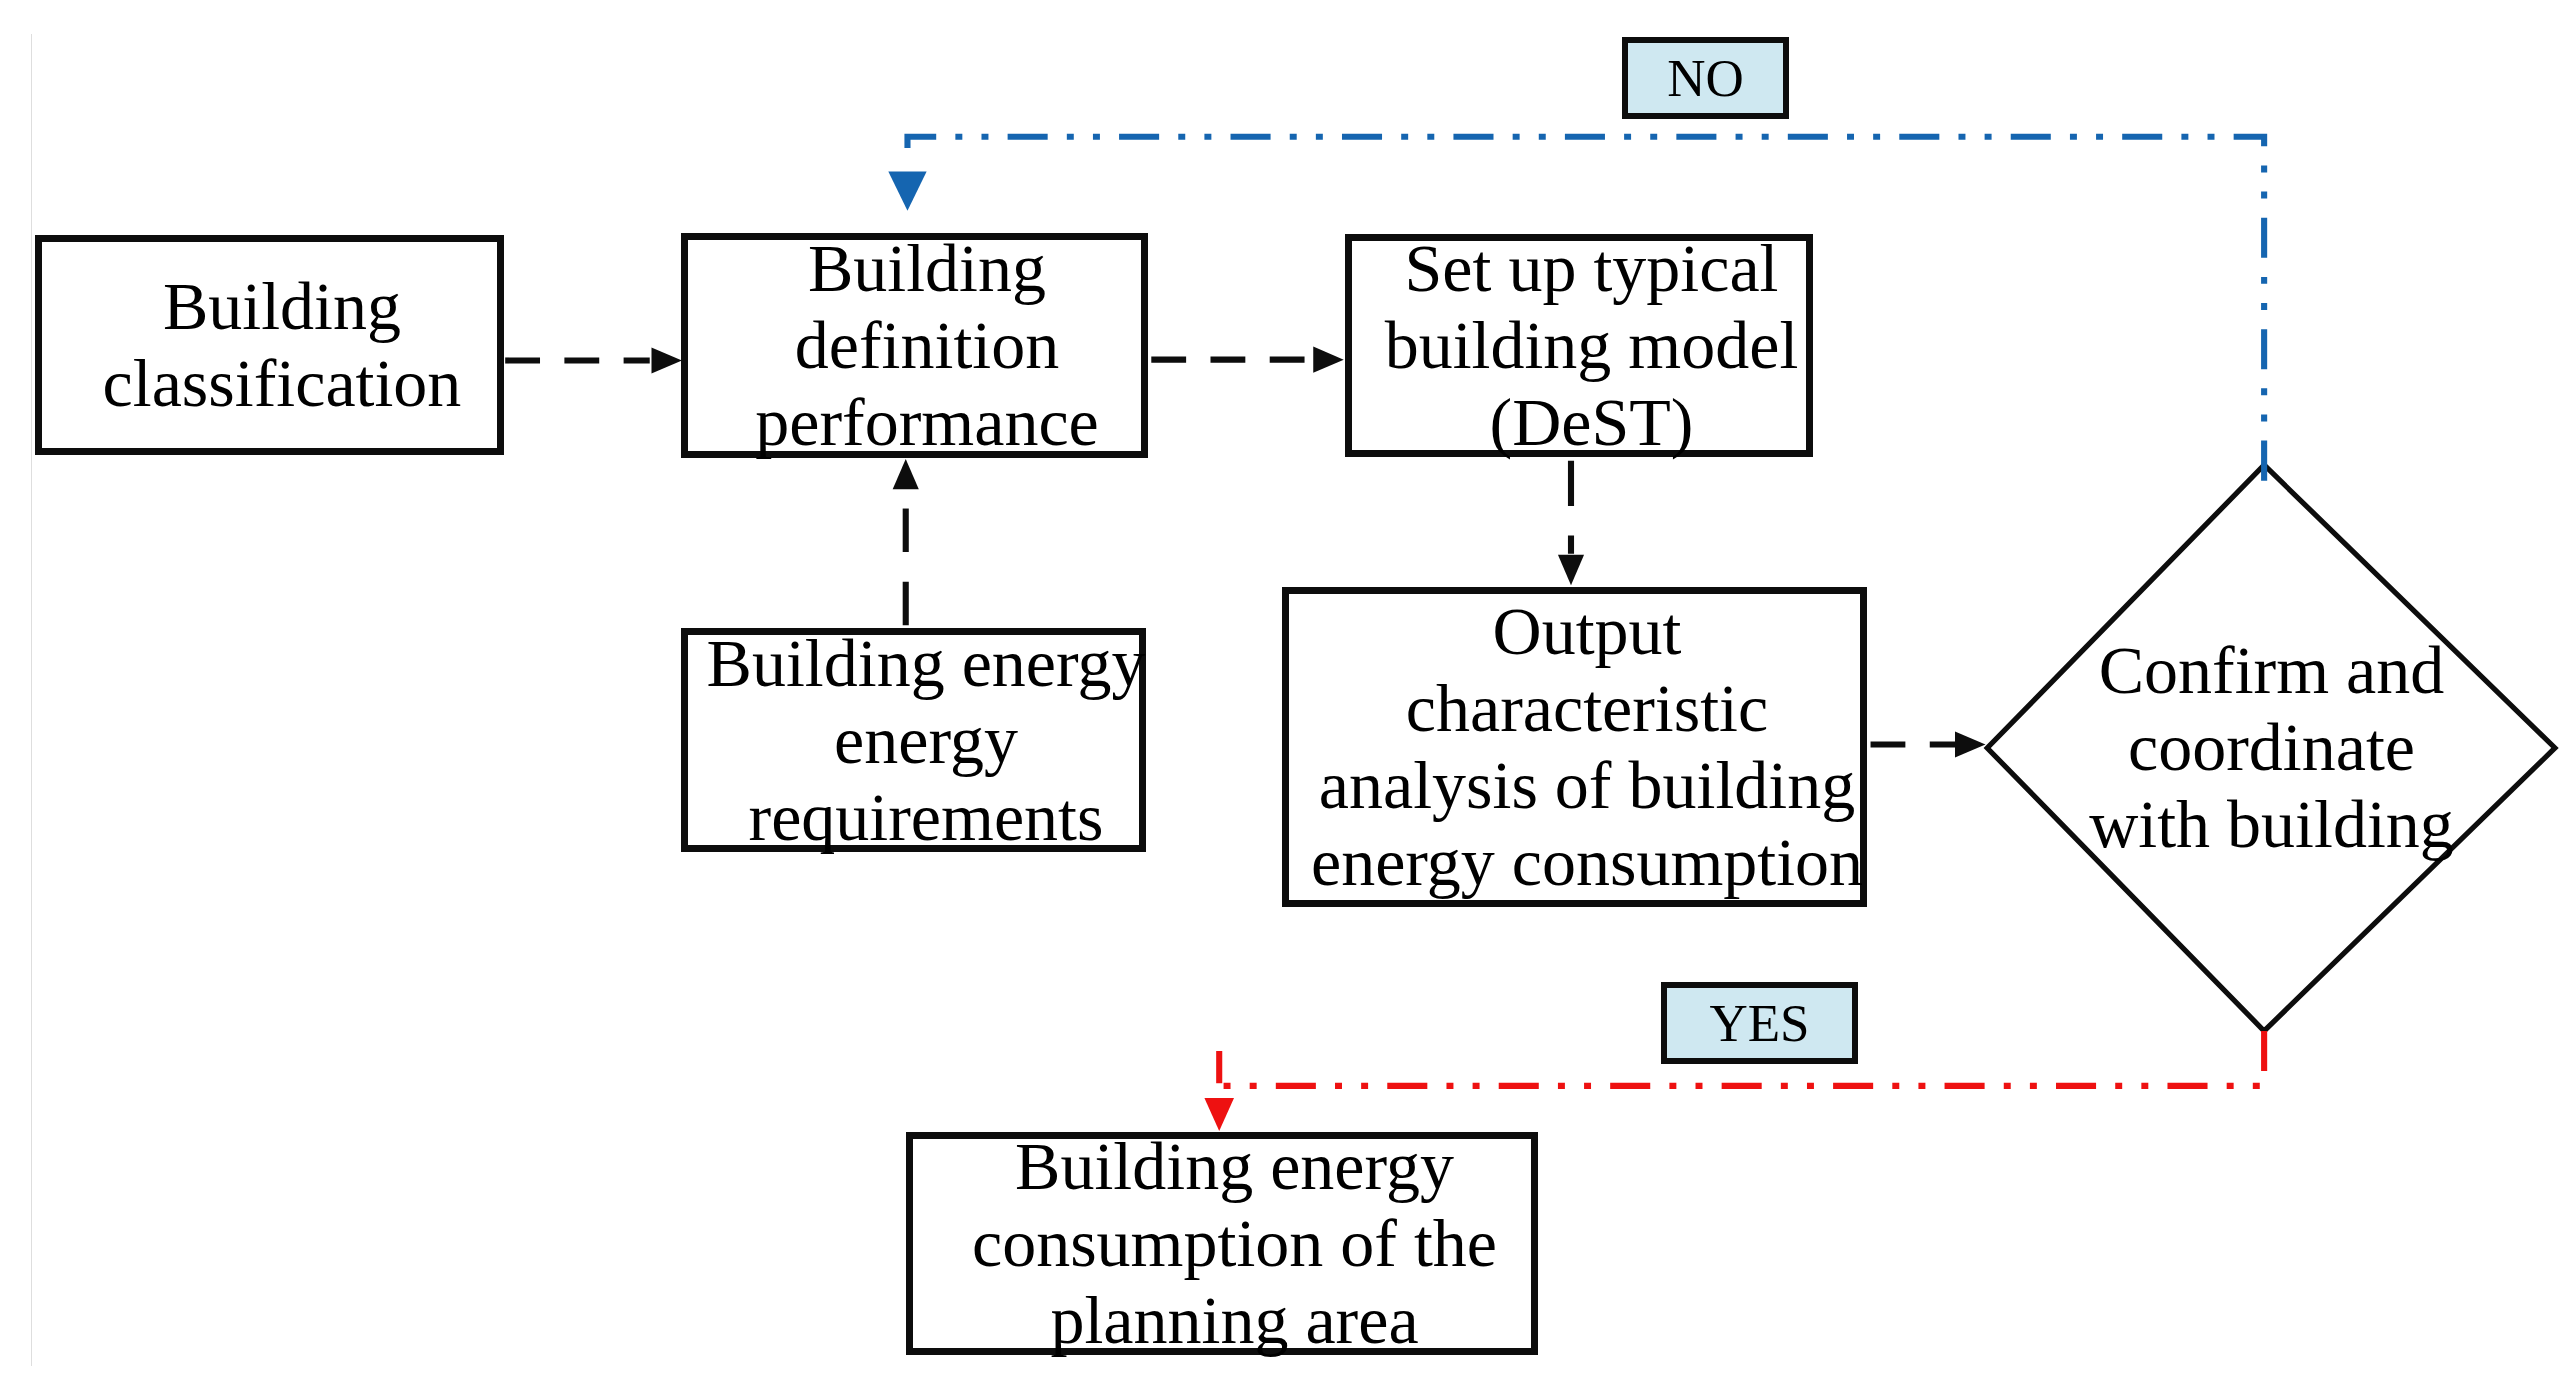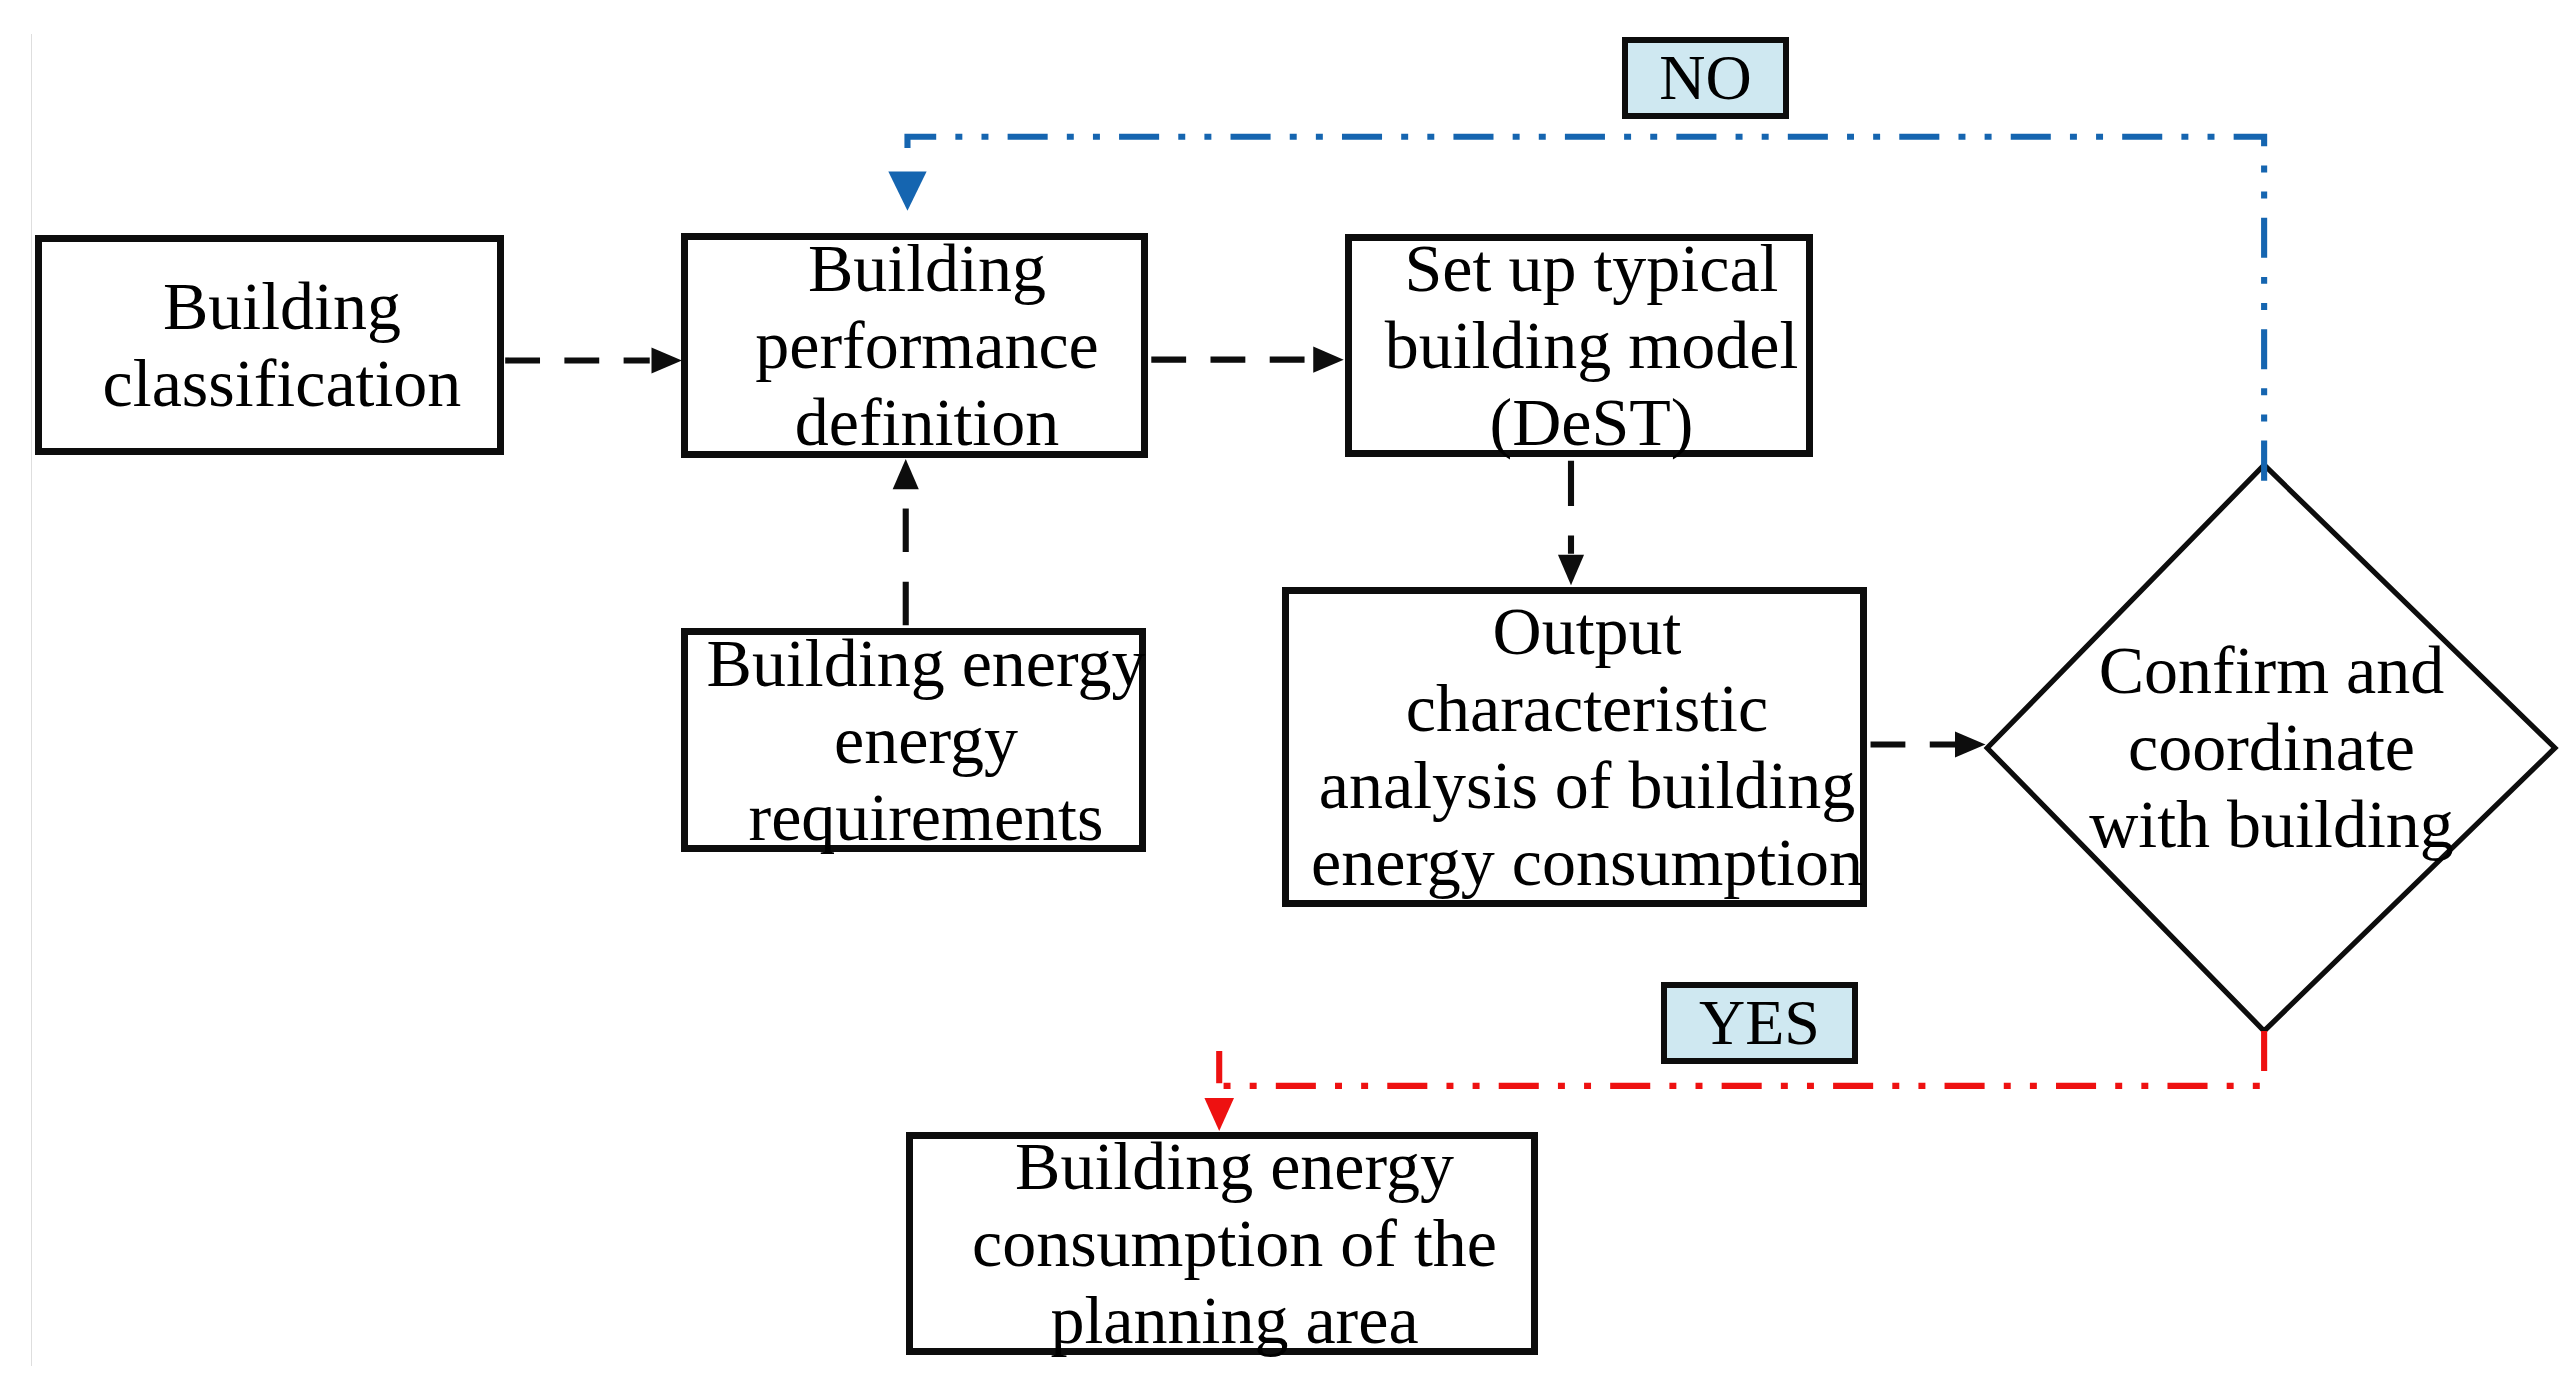--- a/index.html
+++ b/index.html
@@ -19,21 +19,21 @@
     position: absolute; box-sizing: border-box;
     border: 7px solid var(--c-ink, #0d0d0d); background: #ffffff;
     display: flex; flex-direction: column; align-items: center; justify-content: center;
     text-align: center; font-size: 68px; line-height: 77px; white-space: nowrap; padding-left: 25px;
   }
   .node span { display: block; }
   .tag {
     position: absolute; box-sizing: border-box;
     border: 6.1px solid var(--c-ink, #0d0d0d); background: var(--c-fill, #cfe8f1);
     display: flex; align-items: center; justify-content: center;
-    font-size: 64px; line-height: 1;
+    font-size: 53px; line-height: 1;
   }
   .diamond-text {
     position: absolute; left: 2006px; top: 631px; width: 531px; height: 233px;
     display: flex; flex-direction: column; align-items: center; justify-content: center;
     text-align: center; font-size: 68px; line-height: 77px; white-space: nowrap; font-family: Liberation Serif, serif;
   }
   .diamond-text span { display: block; }
   
   #n-classification { left: 35px;  top: 235px;  width: 469px; height: 220px; }
   #n-performance    { left: 681px; top: 233px;  width: 467px; height: 225px; }
@@ -84,22 +84,22 @@
     <polygon points="1400,1299 1383,1261 1417,1261" class="fill-red"></polygon>
   </svg>
 
   <div class="node" id="n-classification">
     <span>Building</span>
     <span>classification</span>
   </div>
 
   <div class="node" id="n-performance">
     <span>Building</span>
+    <span>definition</span>
     <span>performance</span>
-    <span>definition</span>
   </div>
 
   <div class="node" id="n-model">
     <span>Set up typical</span>
     <span>building model</span>
     <span>(DeST)</span>
   </div>
 
   <div class="node" id="n-saving">
     <span>Building energy</span>

